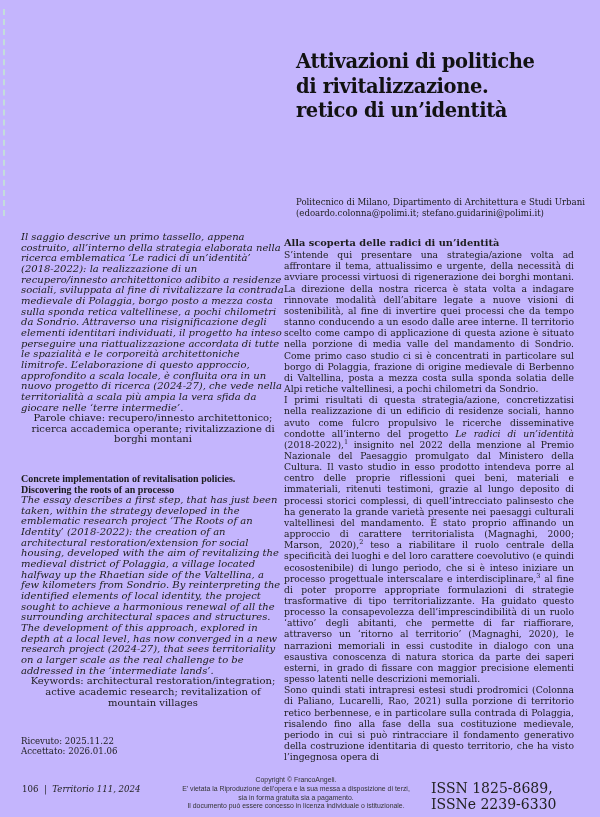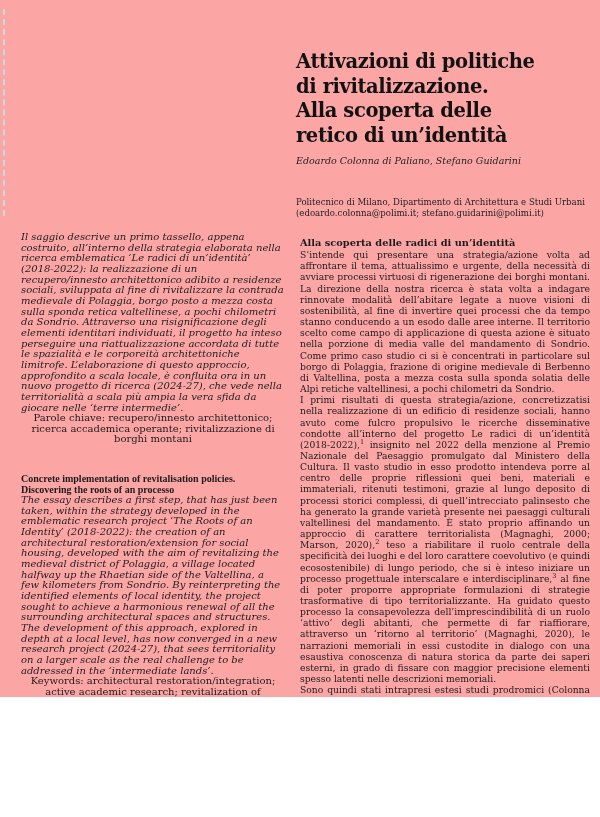--- a/index.html
+++ b/index.html
@@ -1,43 +1,43 @@
 <!DOCTYPE html>
 <html lang="it"><head>
 <meta charset="utf-8">
 <style>
   html,body{margin:0;padding:0;}
   .page{
-    position:relative;width:600px;height:697px;background:#fca5a5;overflow:hidden;
+    position:relative;width:600px;height:817px;background:#c4b5fd;overflow:hidden;
     font-family:"DejaVu Serif", serif;color:#1c1c1c;
   }
   .edge-mark{
     position:absolute;left:3px;top:9px;height:207px;width:0;
     border-left:2px dashed #c3dcdc;
   }
   
   .title-block{position:absolute;left:296px;top:50px;width:292px;}
   .article-title{
     font-weight:bold;font-size:19.5px;line-height:24.5px;letter-spacing:-0.4px;color:#121212;
   }
   .authors{
     margin-top:7px;font-style:italic;font-size:9.5px;color:#222;
   }
   .affiliation{
     position:absolute;left:296px;top:197px;width:292px;
     font-size:8.6px;line-height:10.6px;color:#222;
   }
   
   .body-col{
-    position:absolute;left:300px;top:237px;width:290px;
+    position:absolute;left:284px;top:237px;width:290px;
     font-size:9.2px;line-height:11.15px;text-align:justify;hyphens:auto;
   }
   .body-heading{font-weight:bold;font-size:9.8px;margin-bottom:1px;text-align:left;}
   .body-col p{margin:0;}
-  .proj-title{}
+  .proj-title{font-style:italic;}
   sup{font-size:6.5px;line-height:0;}
   
   .left-col{
     position:absolute;left:21px;top:232px;width:264px;
     font-size:10px;line-height:10.65px;text-align:left;
   }
   .abstract-it,.abstract-en{font-style:italic;}
   .keywords{font-style:normal;text-align:center;}
   .en-heading{font-weight:bold;margin-top:28px;line-height:11px;font-family:Liberation Serif, serif;}
   .dates-block{
@@ -61,24 +61,22 @@
 <body>
 
 <div class="page">
 
   <div class="edge-mark"></div>
 
   <div class="title-block">
     <div class="article-title">
       <div>Attivazioni di politiche</div>
       <div>di rivitalizzazione.</div>
-      <div>Alla scoperta delle</div>
       <div>retico di un’identità</div>
     </div>
-    <div class="authors">Edoardo Colonna di Paliano, Stefano Guidarini</div>
   </div>
 
   <div class="affiliation">
     <div>Politecnico di Milano, Dipartimento di Architettura e Studi Urbani</div>
     <div>(edoardo.colonna@polimi.it; stefano.guidarini@polimi.it)</div>
   </div>
 
   <div class="body-col">
     <div class="body-heading">Alla scoperta delle radici di un’identità</div>
     <p><span>S’intende qui presentare una strategia/azione volta ad affrontare il tema, attualissimo e urgente, della necessità di avviare processi virtuosi di rigenerazione dei borghi montani. La direzione della nostra ricerca è stata volta a indagare rinnovate modalità dell’abitare legate a nuove visioni di sostenibilità, al fine di invertire quei processi che da tempo stanno conducendo a un esodo dalle aree interne. Il territorio scelto come campo di applicazione di questa azione è situato nella porzione di media valle del mandamento di Sondrio. Come primo caso studio ci si è concentrati in particolare sul borgo di Polaggia, frazione di origine medievale di Berbenno di Valtellina, posta a mezza costa sulla sponda solatia delle Alpi retiche valtellinesi, a pochi chilometri da Sondrio.</span></p>

